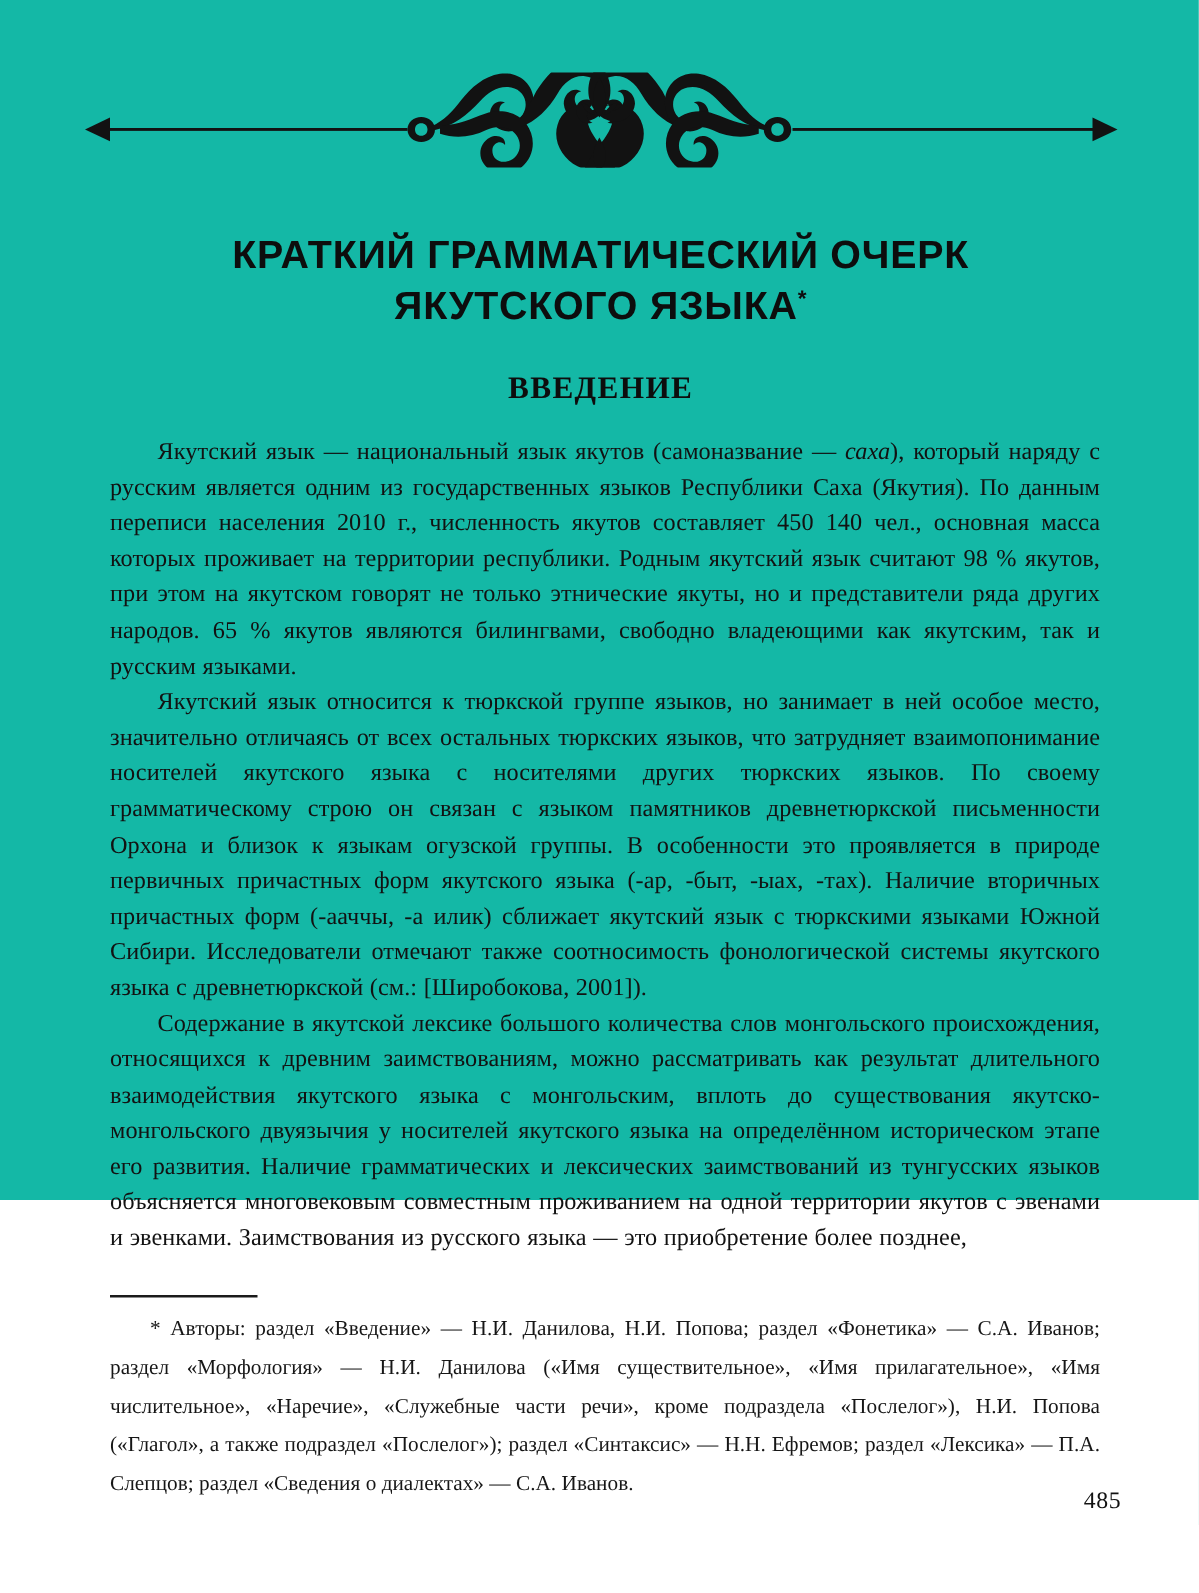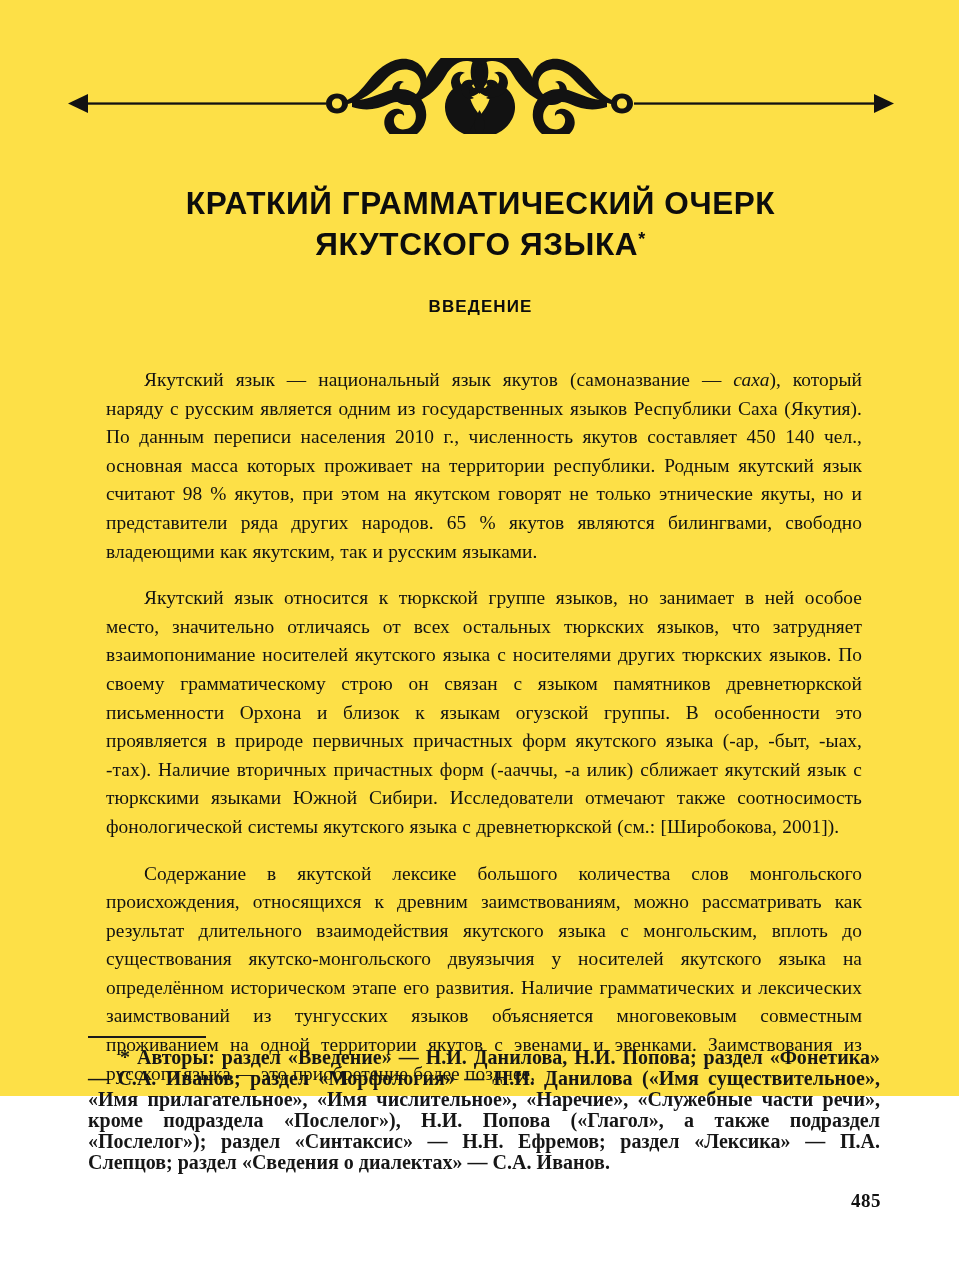--- a/index.html
+++ b/index.html
@@ -14,22 +14,22 @@
     position: relative;
     overflow: hidden;
     font-family: "Liberation Serif", "DejaVu Serif", serif;
     color: #111111;
   }
 
   .page {
     position: absolute;
     inset: 0;
     width: 959px;
-    height: 1096px;
-    background: #fde047;
+    height: 960px;
+    background: #14b8a6;
   }
 
   
   .ornament-band {
     position: absolute;
     left: 0;
     top: 58px;
     width: 959px;
     height: 76px;
   }
@@ -67,36 +67,36 @@
     font-weight: bold;
   }
 
   .section-heading {
     position: absolute;
     left: 78px;
     top: 297px;
     width: 805px;
     text-align: center;
     margin: 0;
-    font-family: Liberation Sans, sans-serif;
+    font-family: Liberation Serif, serif;
     font-weight: bold;
-    font-size: 17px;
+    font-size: 25px;
     letter-spacing: 1.1px;
     color: #0d0d0d;
   }
 
   
   .body-text {
     position: absolute;
     left: 88px;
     top: 348px;
     width: 792px;
   }
   .body-text p {
-    margin: 18px;
+    margin: 0;
     text-indent: 38px;
     text-align: justify;
     font-size: 19.4px;
     line-height: 28.6px;
     letter-spacing: 0.05px;
     word-spacing: 0.4px;
     color: #121212;
     -webkit-hyphens: manual;
     hyphens: manual;
   }
@@ -116,36 +116,35 @@
   .footnote-rule {
     width: 118px;
     height: 0;
     border-top: 2px solid #1a1a1a;
     margin: 0 0 9px 0;
   }
   .footnote-text {
     margin: 0;
     text-indent: 32px;
     text-align: justify;
-    font-size: 20px;
-    line-height: 21px;
+    font-size: 17px;
+    line-height: 31px;
     letter-spacing: 0.02px;
     color: #161616;
-    font-weight: bold;
   }
 
   
   .folio {
     position: absolute;
-    left: 0;
+    left: 16px;
     top: 1190px;
     width: 881px;
     text-align: right;
     font-size: 19px;
-    font-weight: bold;
+    font-weight: normal;
     letter-spacing: 0.5px;
     color: #111111;
   }
 </style>
 </head>
 <body>
 
 <div class="page">
 
   <div class="ornament-band">

